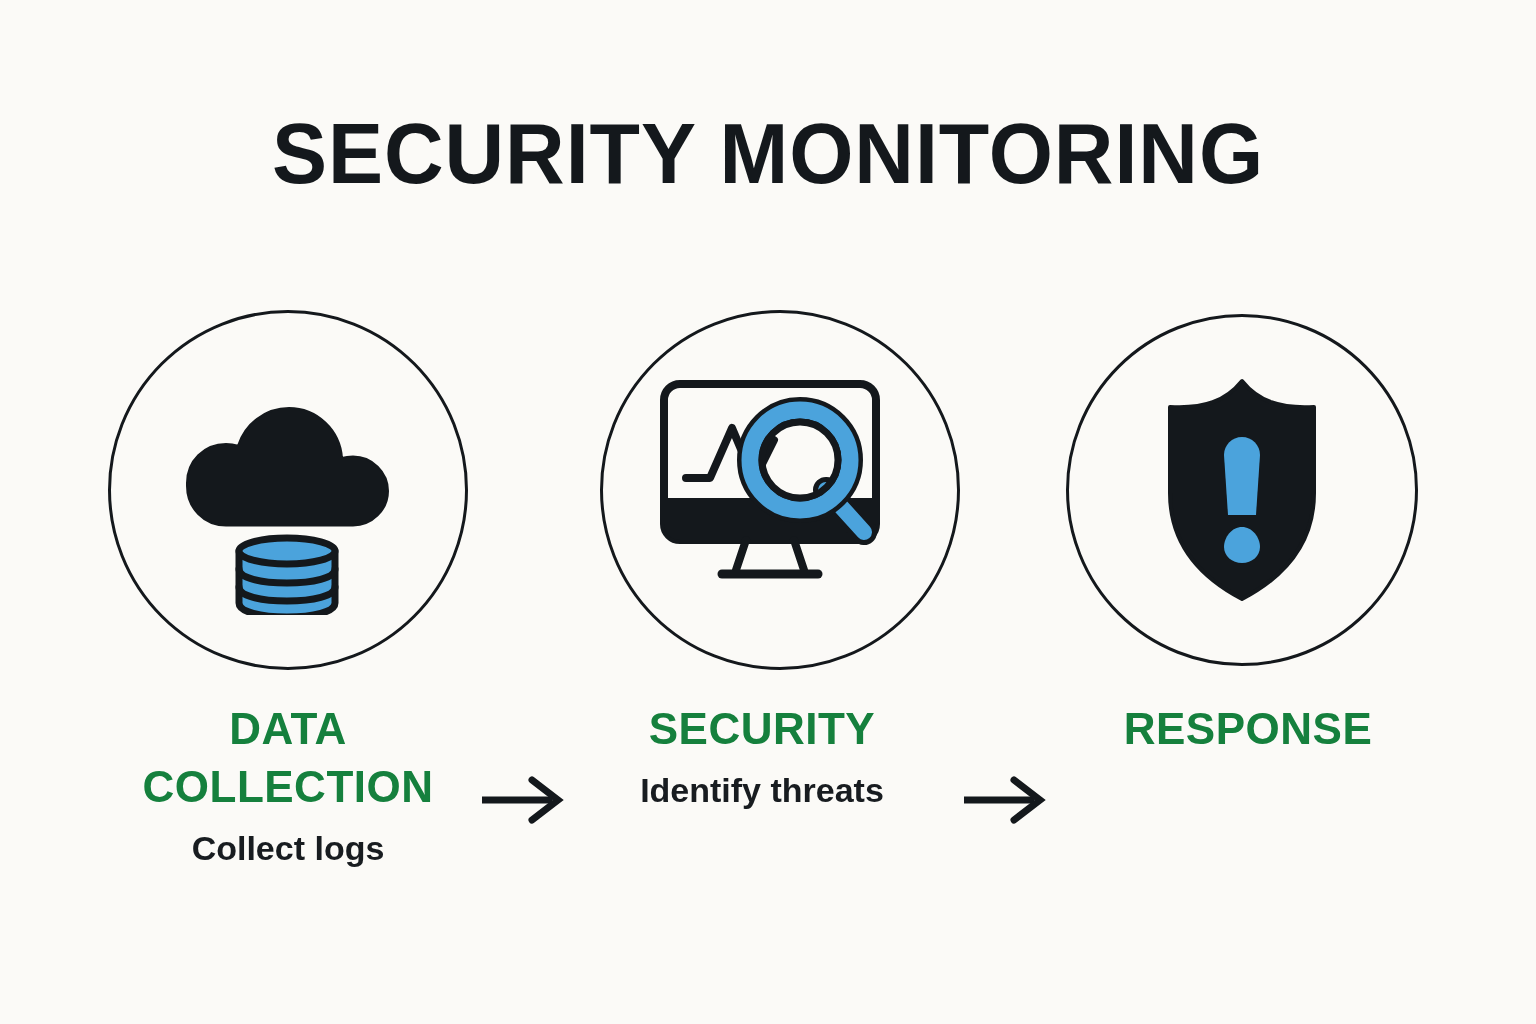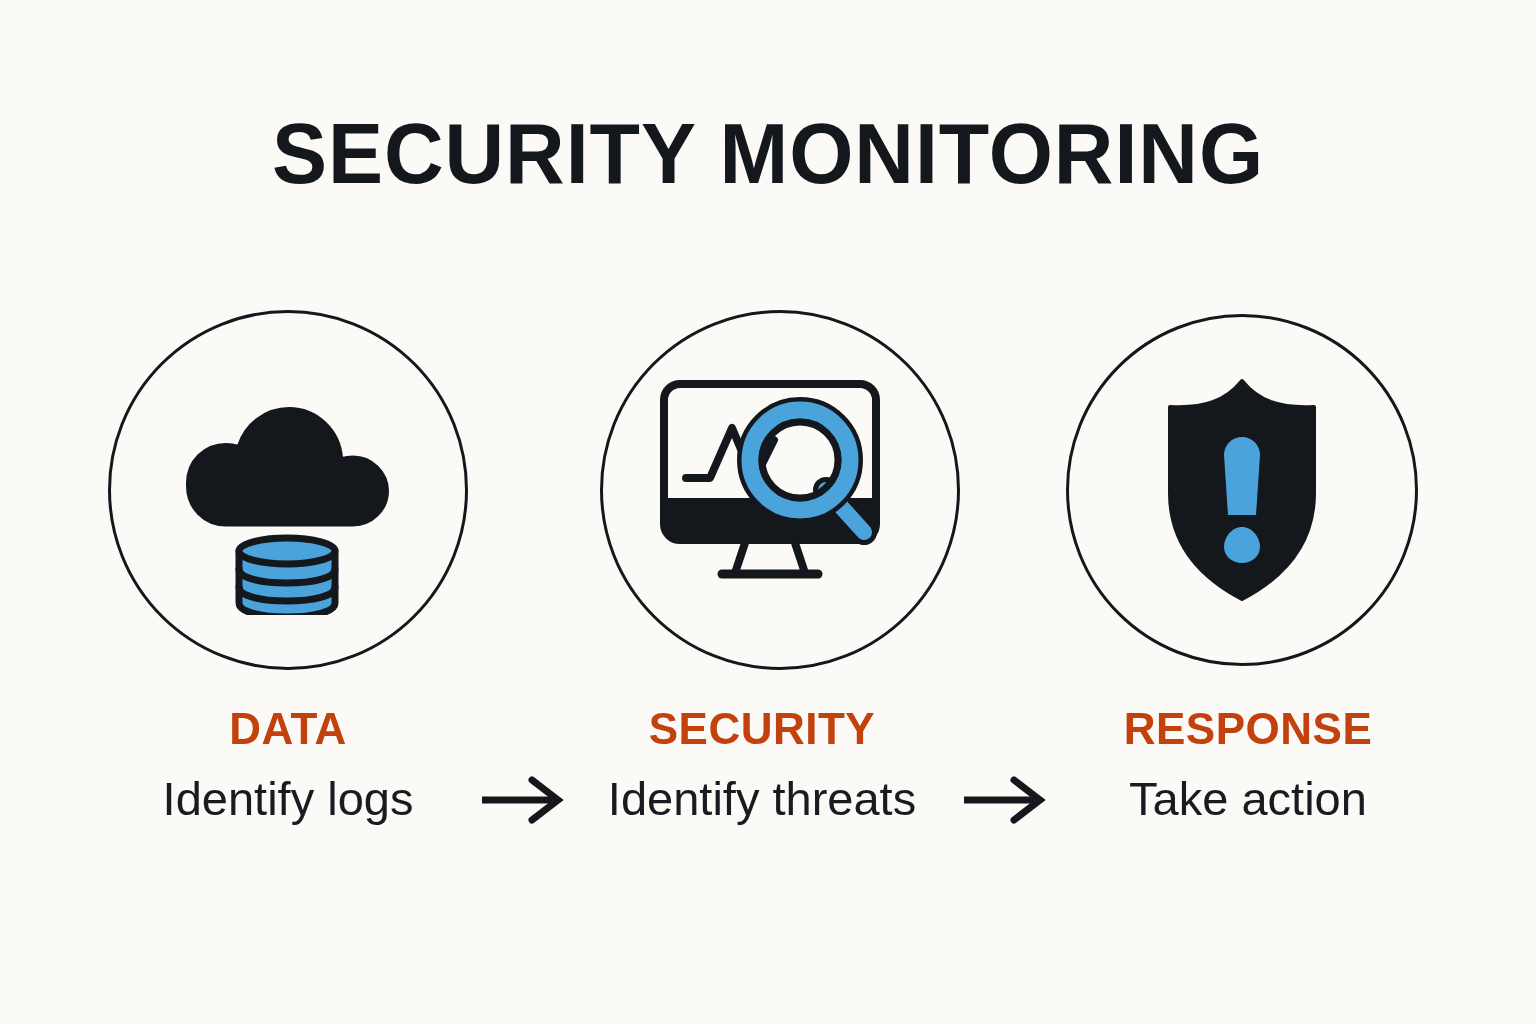--- a/index.html
+++ b/index.html
@@ -95,28 +95,28 @@
   }
   .label-block.l1 { left: 88px;  width: 400px; }
   .label-block.l2 { left: 562px; width: 400px; }
   .label-block.l3 { left: 1048px; width: 400px; }
 
   .label-title {
     font-family: "Liberation Sans", sans-serif;
     font-weight: bold;
     font-size: 44px;
     line-height: 1.32;
-    color: #c2410c;
+    color: #15803d;
     letter-spacing: 0.5px;
     margin: 0;
   }
   .label-sub {
     font-family: "Liberation Sans", sans-serif;
-    font-weight: normal;
-    font-size: 47px;
+    font-weight: bold;
+    font-size: 34px;
     line-height: 1.3;
     color: #181c20;
     margin: 10px 0 0 0;
     text-align: center;
   }
 </style>
 </head>
 <body>
 
 <div class="canvas">
@@ -206,28 +206,28 @@
         <path d="M54 8 L80 28 L54 48" fill="none" stroke="#14181c" stroke-width="7" stroke-linecap="round" stroke-linejoin="miter"></path>
       </svg>
     </div>
 
   </div>
 
   <div class="labels">
 
     <div class="label-block l1">
       <div class="label-title">DATA</div>
-      <div class="label-sub">Identify logs</div>
+      <div class="label-title">COLLECTION</div>
+      <div class="label-sub">Collect logs</div>
     </div>
 
     <div class="label-block l2">
       <div class="label-title">SECURITY</div>
       <div class="label-sub">Identify threats</div>
     </div>
 
     <div class="label-block l3">
       <div class="label-title">RESPONSE</div>
-      <div class="label-sub">Take action</div>
     </div>
 
   </div>
 
 </div>
 
 </body></html>

